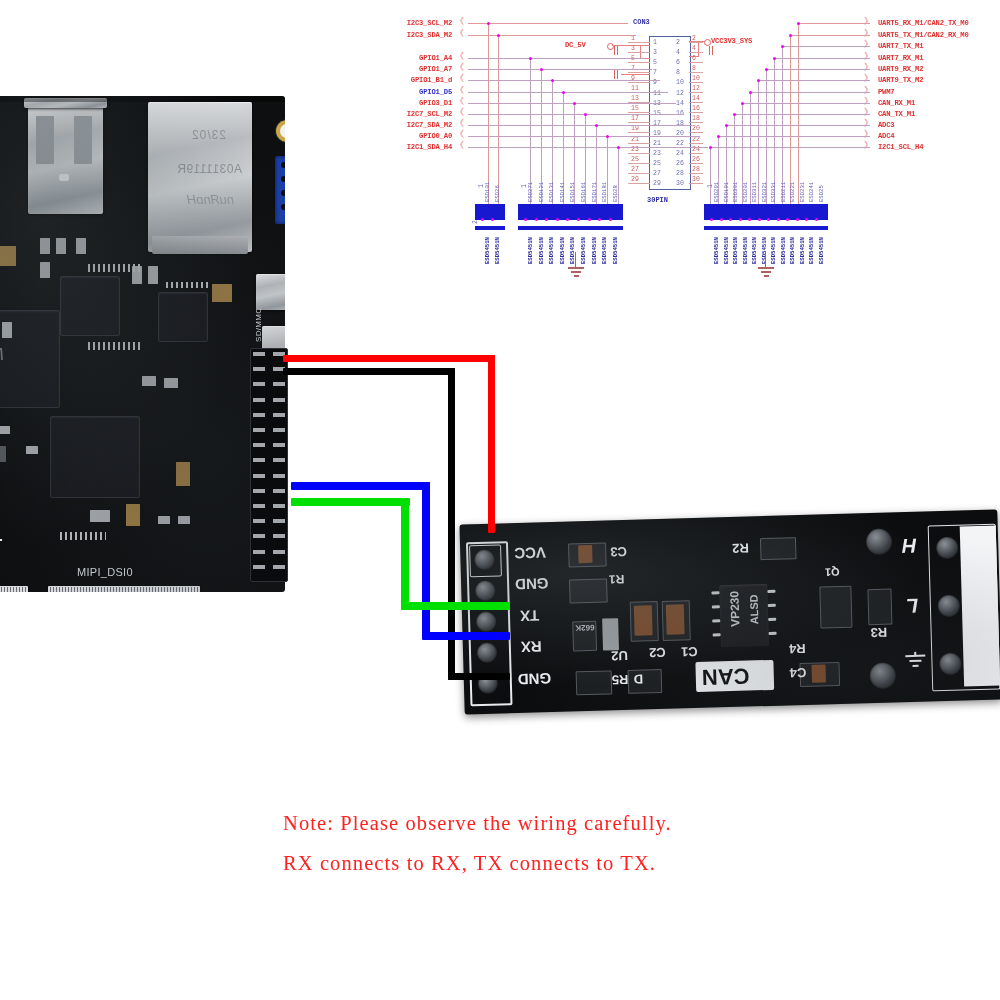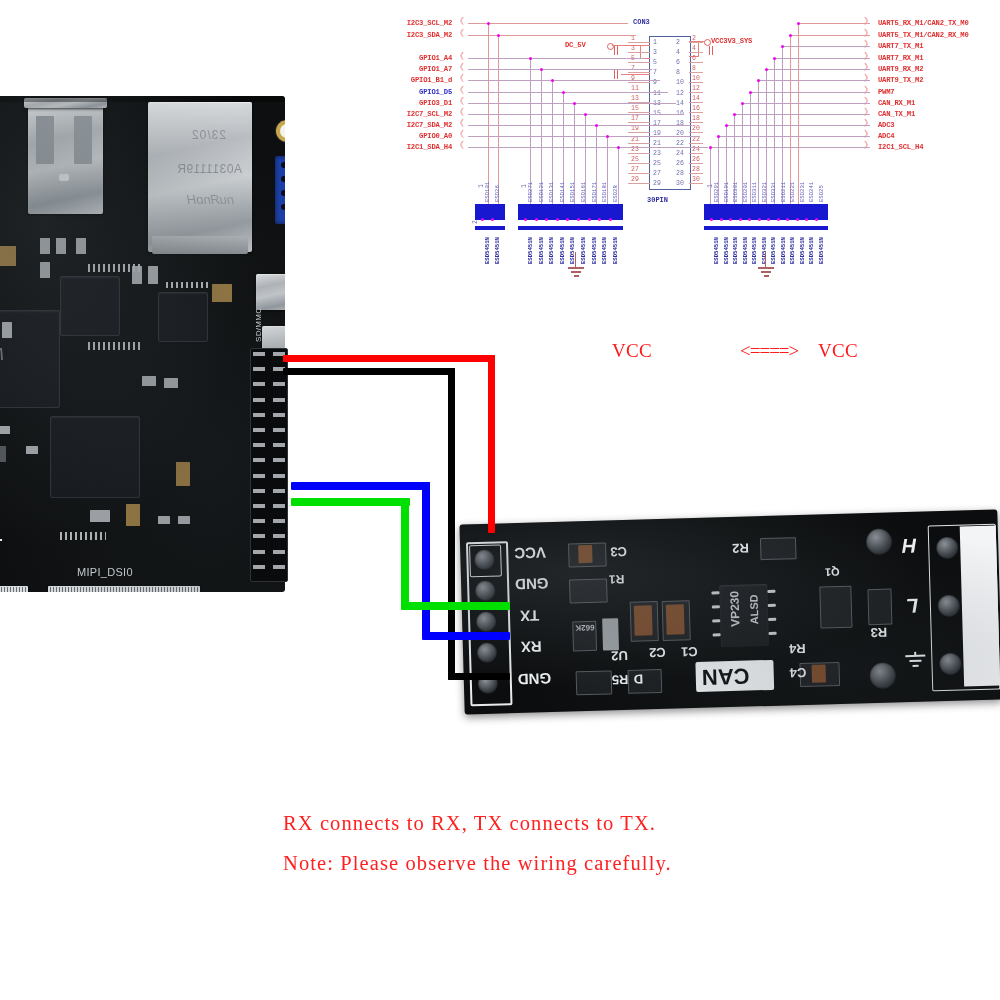--- a/index.html
+++ b/index.html
@@ -639,21 +639,18 @@
       <div style="position:absolute;left:3px;top:5px;width:10px;height:1.5px;background:#b06060"></div>
       <div style="position:absolute;left:5.5px;top:9px;width:5px;height:1.5px;background:#b06060"></div>
     </div>
     <div class="pinnum" style="left: 139px; top: 180px; transform: rotate(-90deg); transform-origin: 0px 0px;">1</div>
     <div class="pinnum" style="left: 182px; top: 180px; transform: rotate(-90deg); transform-origin: 0px 0px;">1</div>
     <div class="pinnum" style="left: 368px; top: 180px; transform: rotate(-90deg); transform-origin: 0px 0px;">1</div>
     <div class="pinnum" style="left: 133px; top: 216px; transform: rotate(-90deg); transform-origin: 0px 0px;">2</div>
   </div>
 
 <div class="abs" id="legend">
-  <div class="leg-row" style="color:#ff1a1a;">
-    <span class="a">VCC</span><span class="arrow">&lt;====&gt;</span><span>VCC</span>
-  </div>
 </div>
 
 <div class="abs" id="note">
+  <div>Note: Please observe the wiring carefully.</div>
   <div>RX connects to RX, TX connects to TX.</div>
-  <div>Note: Please observe the wiring carefully.</div>
 </div>
 
 </body></html>

